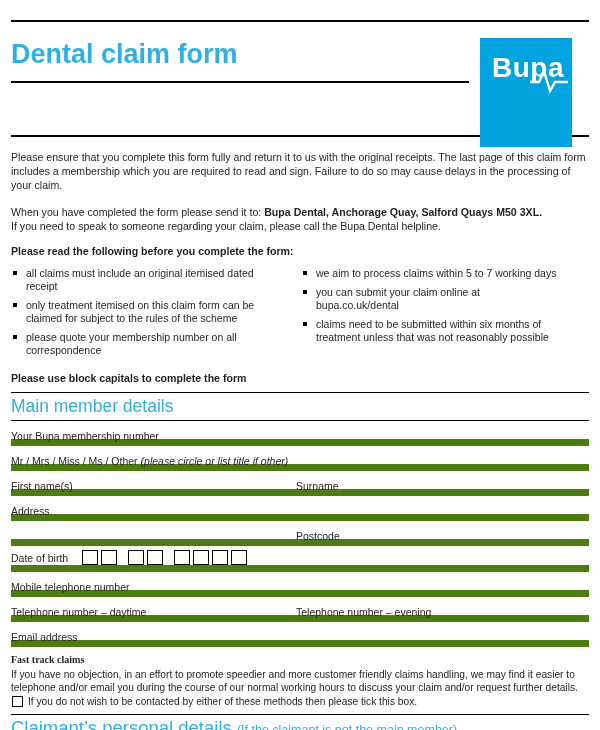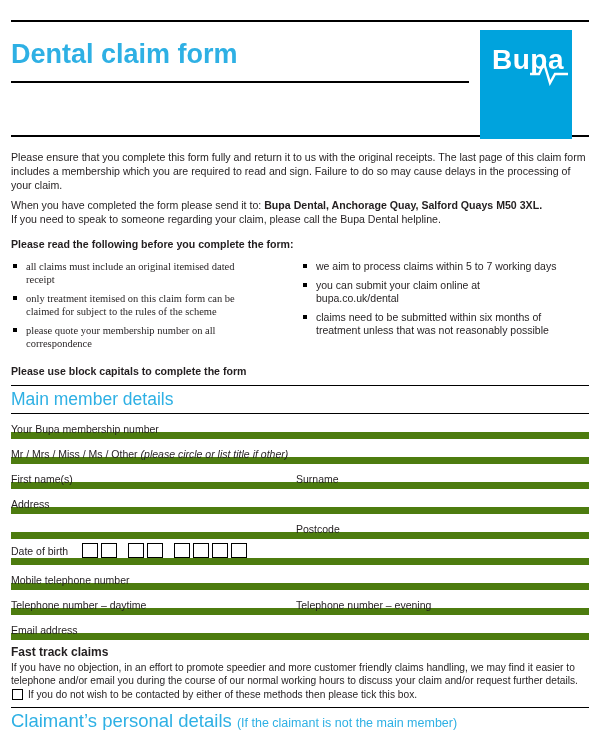--- a/index.html
+++ b/index.html
@@ -17,40 +17,40 @@
   .r-mid  { width:458px; }
   .r-full { margin-top:52px; }
 
   .title {
     color:var(--accent,#2eb0e4);
     font-size:27px; font-weight:bold; line-height:31px;
     margin:17px 0 11px 0;
   }
 
   .logo {
-    position:absolute; top:30px; right:28px;
+    position:absolute; top:38px; right:28px;
     width:92px; height:109px;
     background:var(--logo,#00a3dd);
   }
   .logo-text {
     display:block; color:#fff; font-weight:bold;
     font-size:28px; line-height:28px;
     padding:16px 0 0 12px; letter-spacing:.5px;
   }
   .pulse { position:absolute; right:4px; top:30px; width:38px; height:26px; }
 
   .body-text { font-size:10.6px; line-height:14px; }
   .p1 { margin-top:13px; }
-  .p2 { margin-top:6px; }
+  .p2 { margin-top:13px; }
   .p2 .block { display:block; }
   .bold-line { font-size:10.6px; line-height:13px; font-weight:bold; margin-top:12px; }
 
   .cols { display:flex; margin-top:9px; }
   .bullets { list-style:none; }
-  .bullets.left  { width:290px; padding-right:44px; flex:none;font-family:Liberation Serif, serif; }
+  .bullets.left  { width:290px; padding-right:44px; flex:none; }
   .bullets.right { flex:1; padding-right:26px; }
   .bullets li { display:flex; font-size:10.5px; line-height:13px; margin-bottom:6px; }
   .sq { flex:none; width:4px; height:4px; background:#000; margin:4px 9px 0 2px; }
 
   .caps { margin-top:9px; }
   .sec-top { margin-top:7px; }
 
   .section-title {
     color:var(--accent,#2eb0e4);
     font-size:17.5px; font-weight:normal; line-height:20px;
@@ -70,21 +70,21 @@
   .flabel { font-size:10.5px; line-height:12px; }
   .flabel.italic { font-style:italic; margin-left:3px; }
 
   .frow.dob { height:26px; padding-top:0; display:flex; align-items:flex-start; }
   .frow.dob .flabel { padding-top:6px; margin-right:14px; }
   .dob-group { display:inline-flex; margin-top:4px; margin-right:8px; }
   .dbox { width:16px; height:15px; border:1px solid #000; margin-right:3px; background:#fff; }
 
   .fast-track { padding-top:6px; }
   .small-text { font-size:10.2px; line-height:13px; }
-  .ft-head { margin-top:0; font-size:12px; }
+  .ft-head { margin-top:0; font-size:10px;font-family:Liberation Serif, serif; }
   .ft-body { margin-top:2px; }
   .check-row { display:flex; align-items:flex-start; margin-top:1px; padding-bottom:6px; }
   .checkbox { flex:none; width:11px; height:11px; border:1px solid #000; margin:1px 5px 0 1px; background:#fff; }
 </style>
 </head>
 <body>
 
 <div class="page">
 
   <div class="logo">

